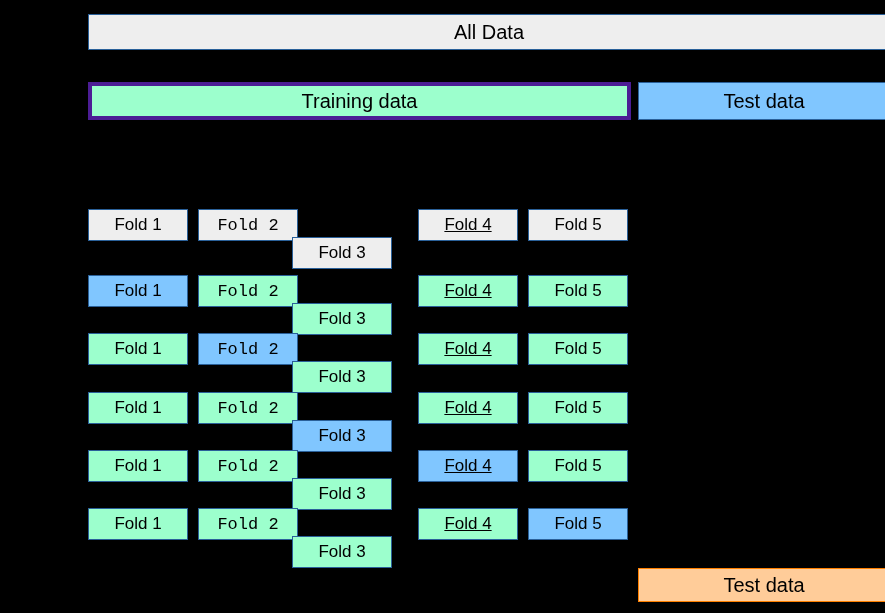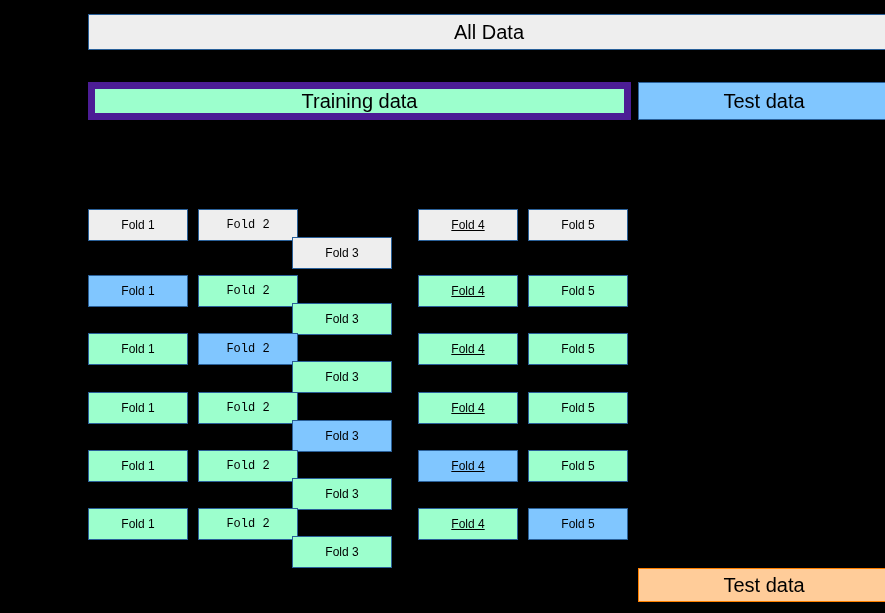--- a/index.html
+++ b/index.html
@@ -20,32 +20,32 @@
     .all-data {
       left: 82px; top: 8px;
       width: 802px; height: 36px;
       background: #eeeeee;
       border: 1px solid #2a6099;
     }
     .training {
       left: 82px; top: 76px;
       width: 543px; height: 38px;
       background: #9cffcd;
-      border: 7px solid #4c1d95;
+      border: 4px solid #4c1d95;
     }
     .test-top {
       left: 632px; top: 76px;
       width: 252px; height: 38px;
       background: #80c6ff;
       border: 1px solid #2a6099;
     }
     .fold {
       width: 100px; height: 32px;
       border: 1px solid #2a6099;
-      font-size: 12px;
+      font-size: 17px;
     }
     .grey  { background: #eeeeee; }
     .blue  { background: #80c6ff; }
     .green { background: #9cffcd; }
 
     .row1 { top: 203px; }
     .row2 { top: 269px; }
     .row3 { top: 327px; }
     .row4 { top: 386px; }
     .row5 { top: 444px; }

